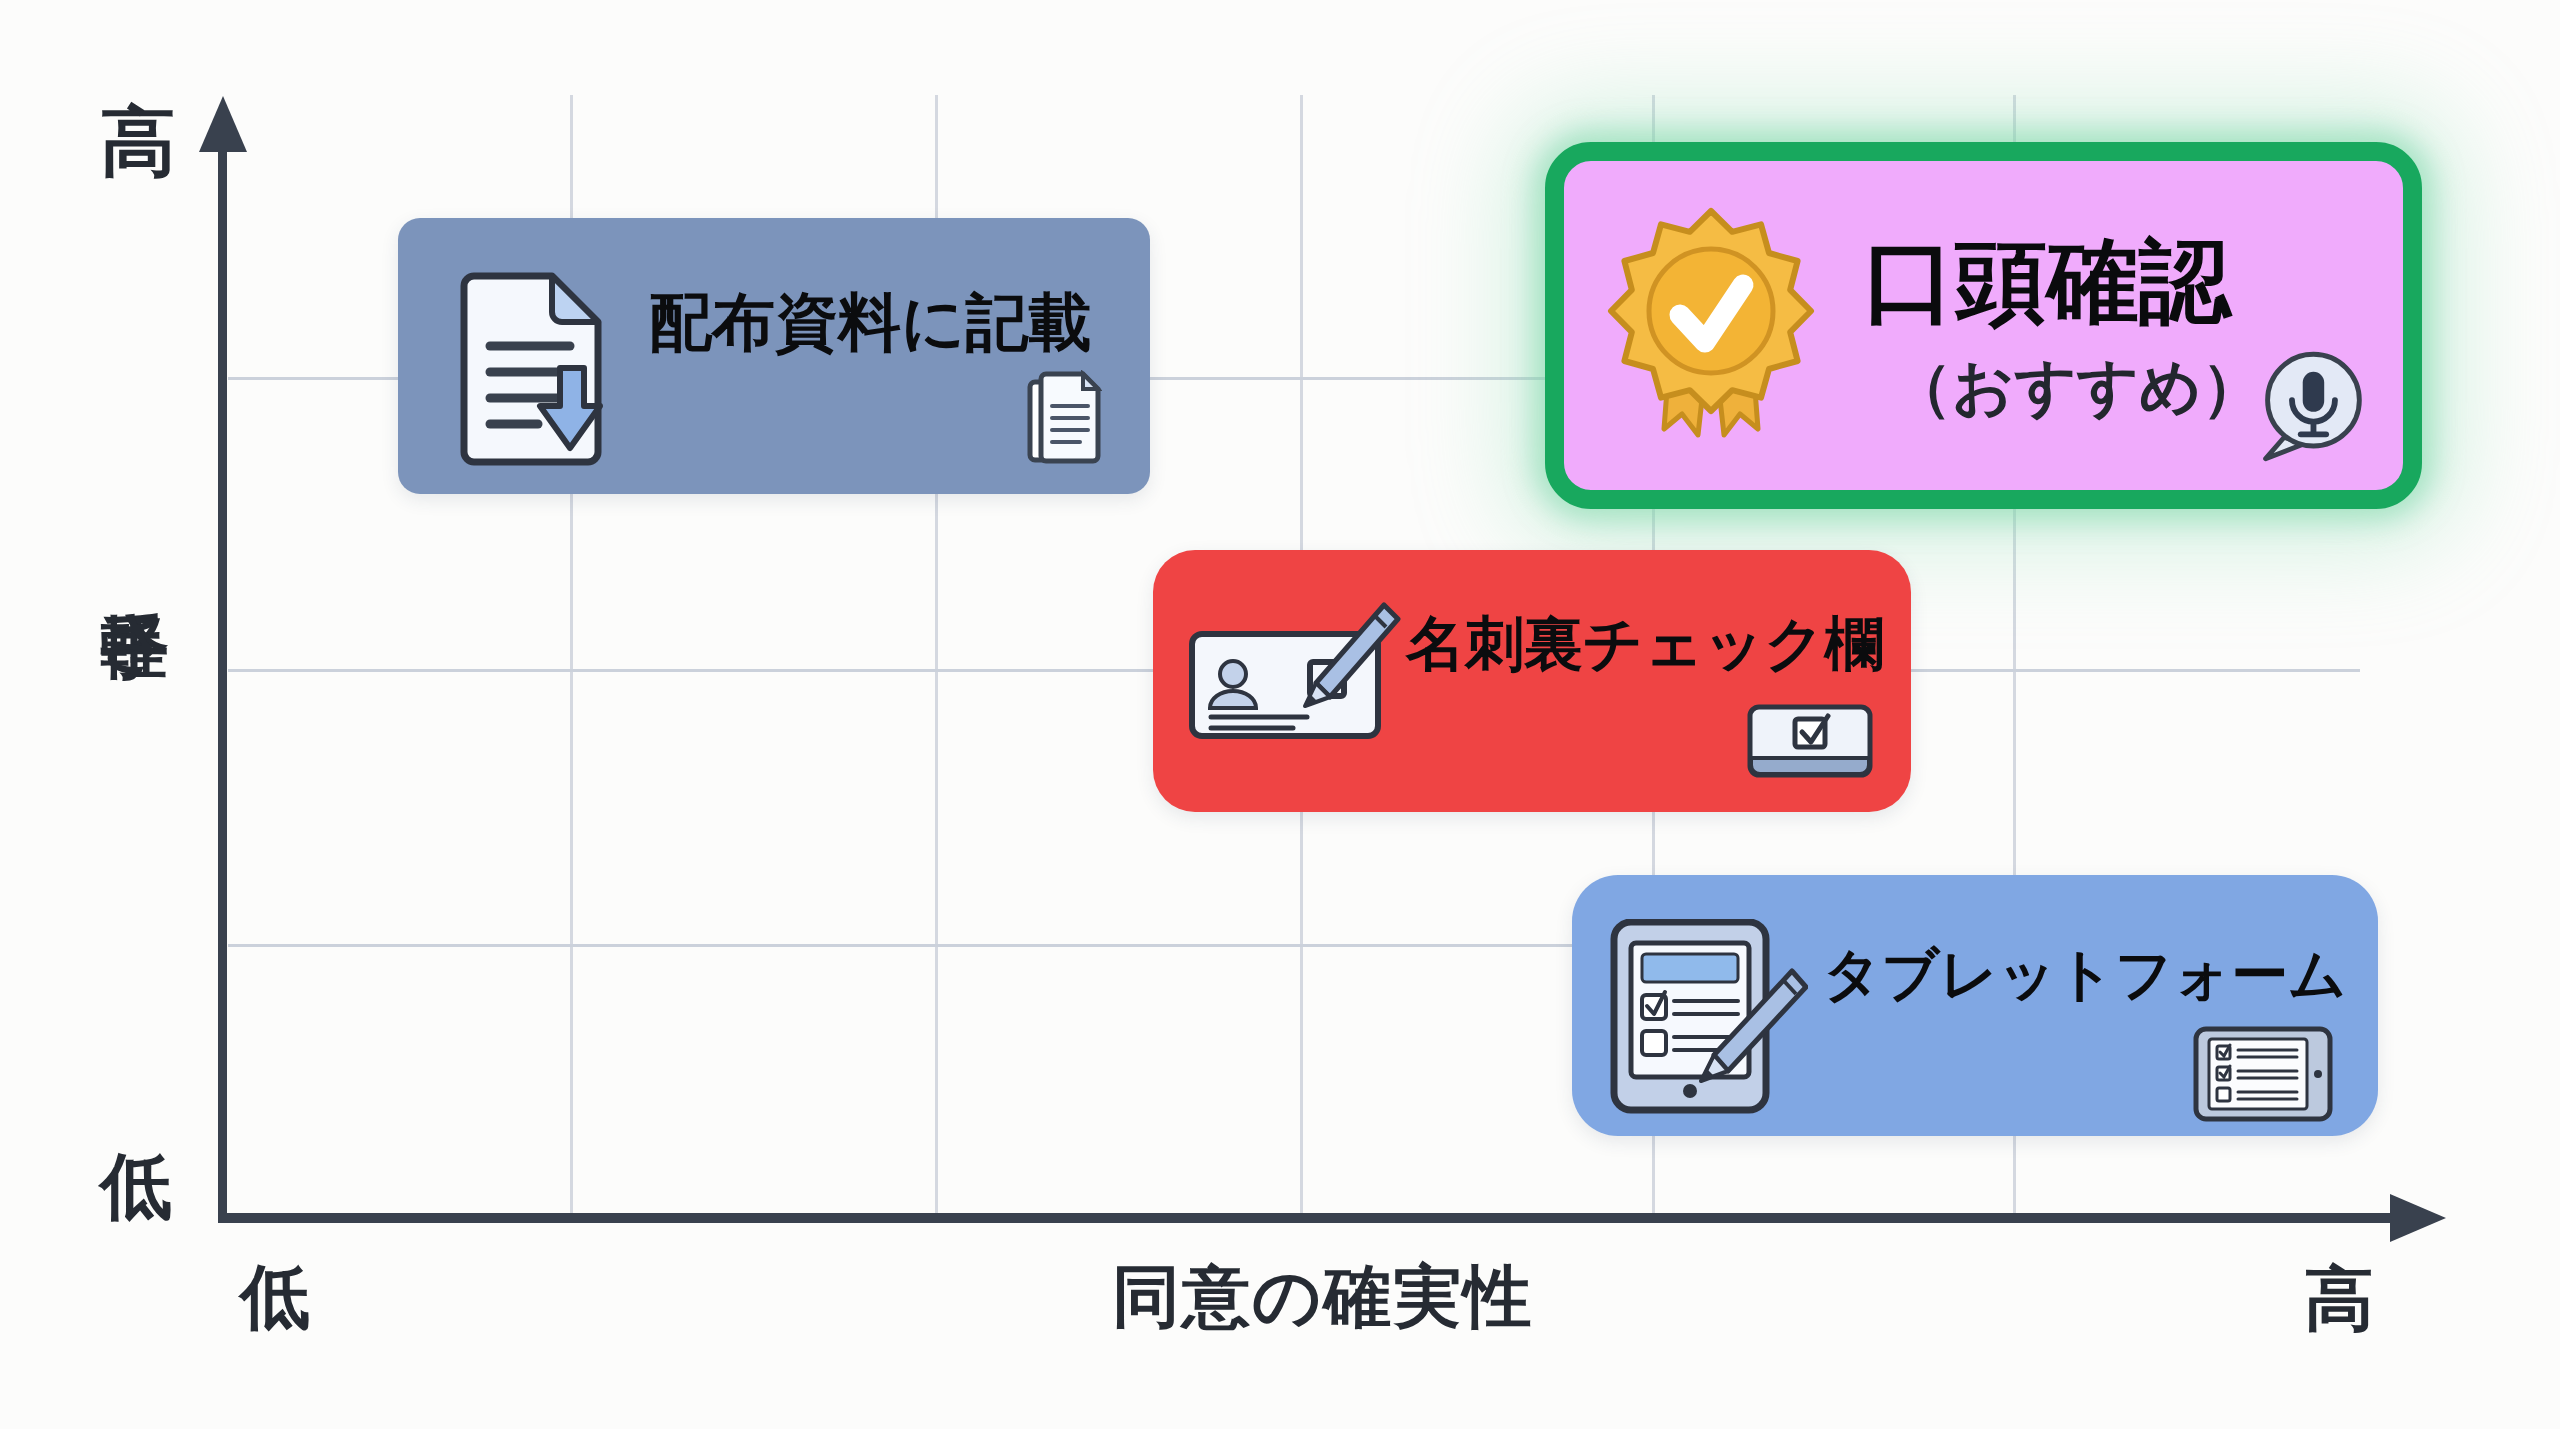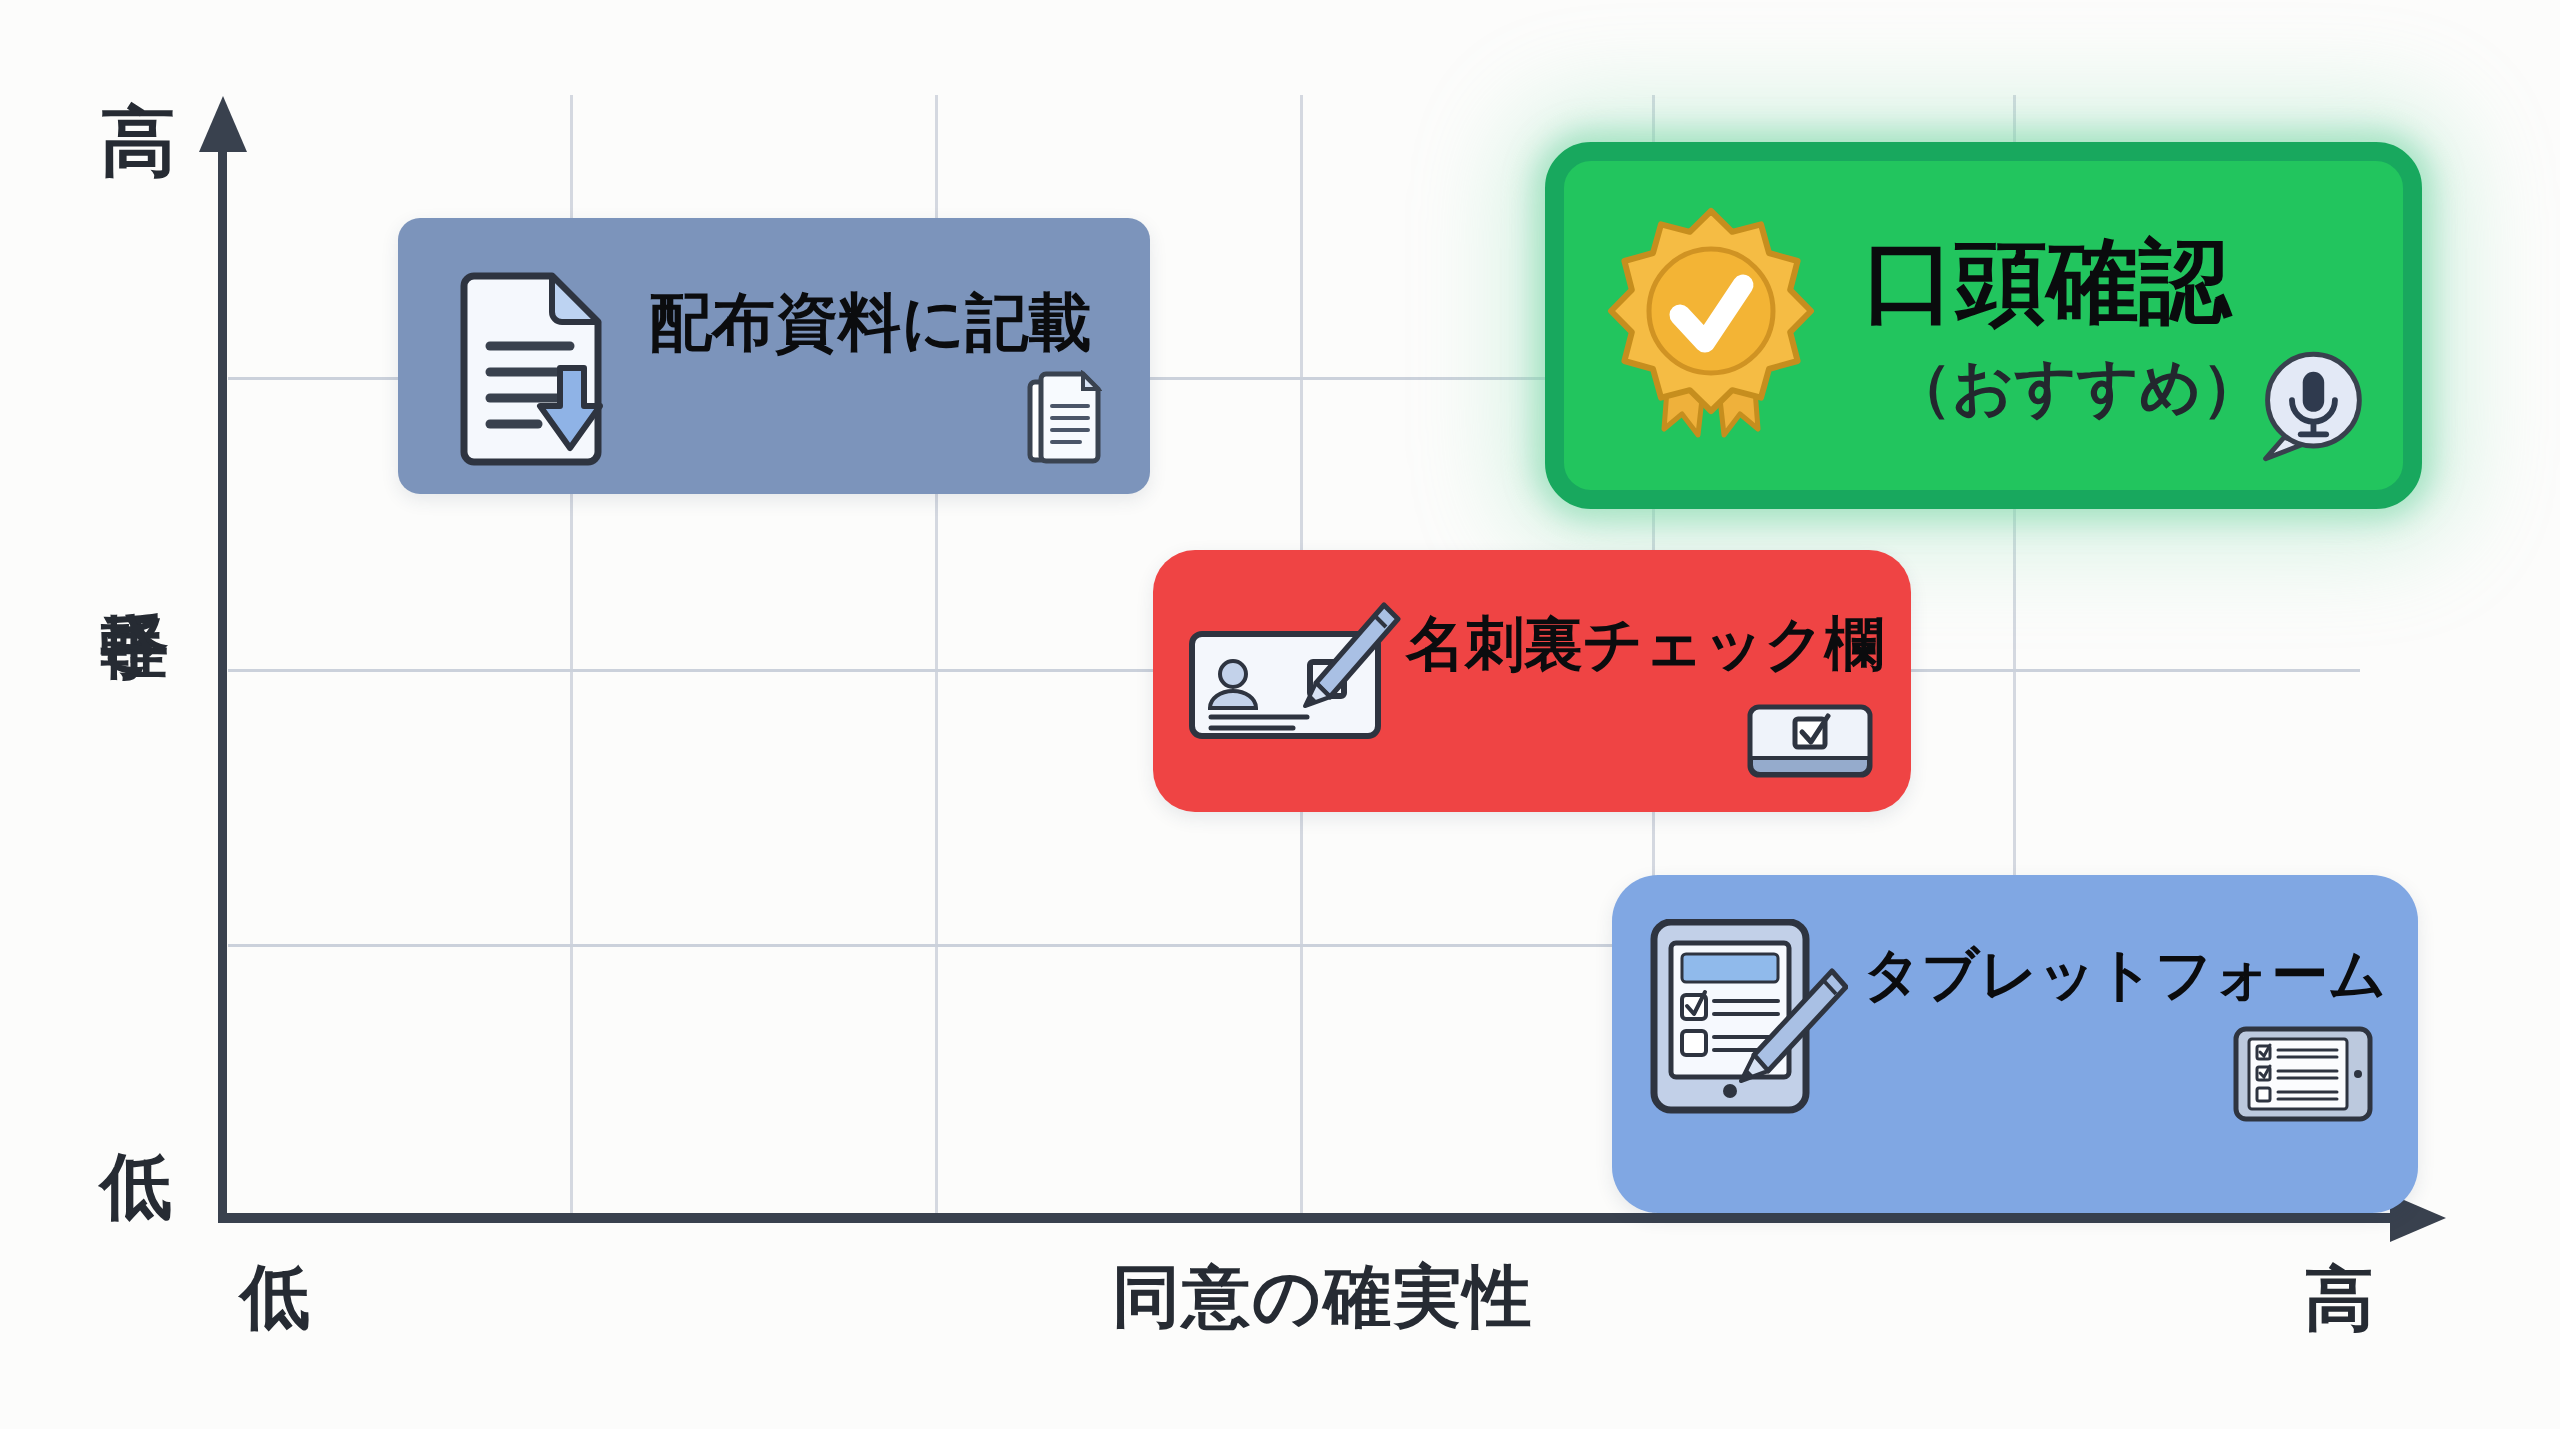--- a/index.html
+++ b/index.html
@@ -30,26 +30,26 @@
   .lab-x-title  { left:1064px; top:1262px; font-size:68px; letter-spacing:2px;margin-left:48px; }
   .lab-x-right  { left:2304px; top:1264px; font-size:70px; }
   
   .box { position:absolute; box-shadow:0 6px 18px rgba(40,60,90,0.10); }
   .box-label { position:absolute; font-weight:800; color:#0B0C0E; line-height:1.1; white-space:nowrap; }
   .icon { position:absolute; }
   .box-handout { left:398px; top:218px; width:752px; height:276px; background:#7C94BB; border-radius:22px; }
   .box-handout .box-label { left:251px; top:70px; font-size:63px; }
   .box-card { left:1153px; top:550px; width:758px; height:262px; background:#ef4444; border-radius:42px; }
   .box-card .box-label { left:253px; top:62px; font-size:59px; }
-  .box-tablet { left:1612px; top:875px; width:806px; height:338px; background:#80A7E3; border-radius:46px; }
+  .box-tablet { left:1572px; top:875px; width:806px; height:261px; background:#80A7E3; border-radius:46px; }
   .box-tablet .box-label { left:251px; top:68px; font-size:57px; }
   
   .box-reco {
     left:1545px; top:142px; width:877px; height:367px;
-    background:#22c55e; border:19px solid #18A85E; border-radius:46px; box-sizing:border-box;
+    background:#f0abfc; border:19px solid #18A85E; border-radius:46px; box-sizing:border-box;
     box-shadow:0 0 28px 12px rgba(120,214,165,0.55), 0 0 90px 40px rgba(150,226,186,0.35);
   }
   .reco-title { position:absolute; left:299px; top:74px; font-size:92px; font-weight:800; color:#0A0B0D; line-height:1; white-space:nowrap; }
   .reco-sub   { position:absolute; left:327px; top:196px; font-size:61px; font-weight:800; color:#23272E; line-height:1; white-space:nowrap; }
 </style>
 </head>
 <body>
 
 <div class="stage">
 

